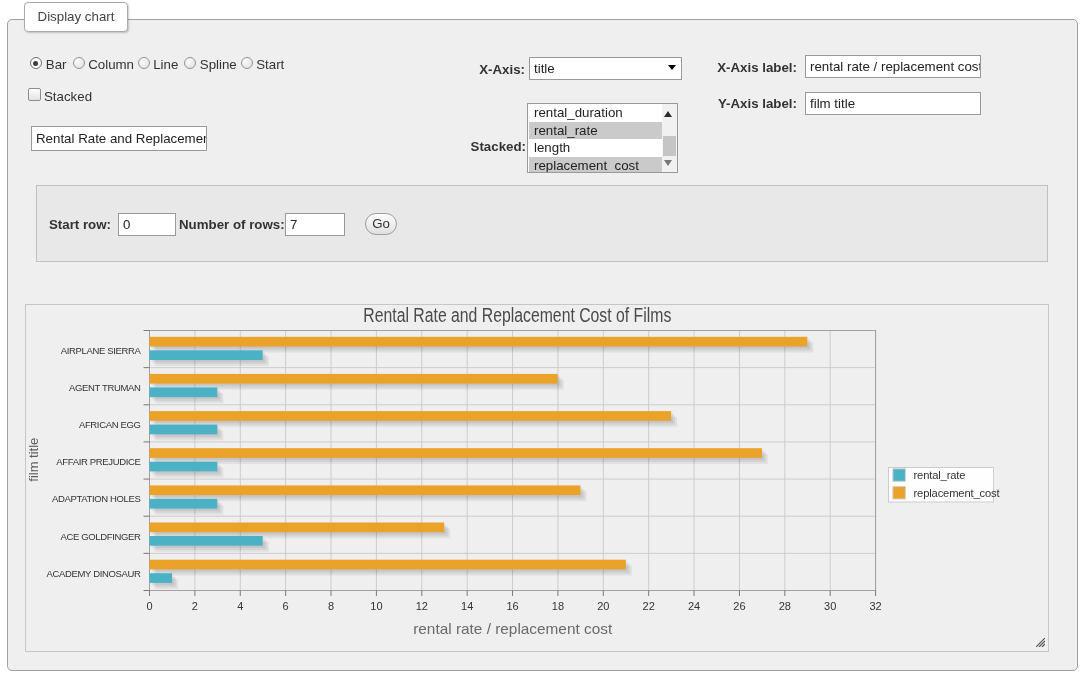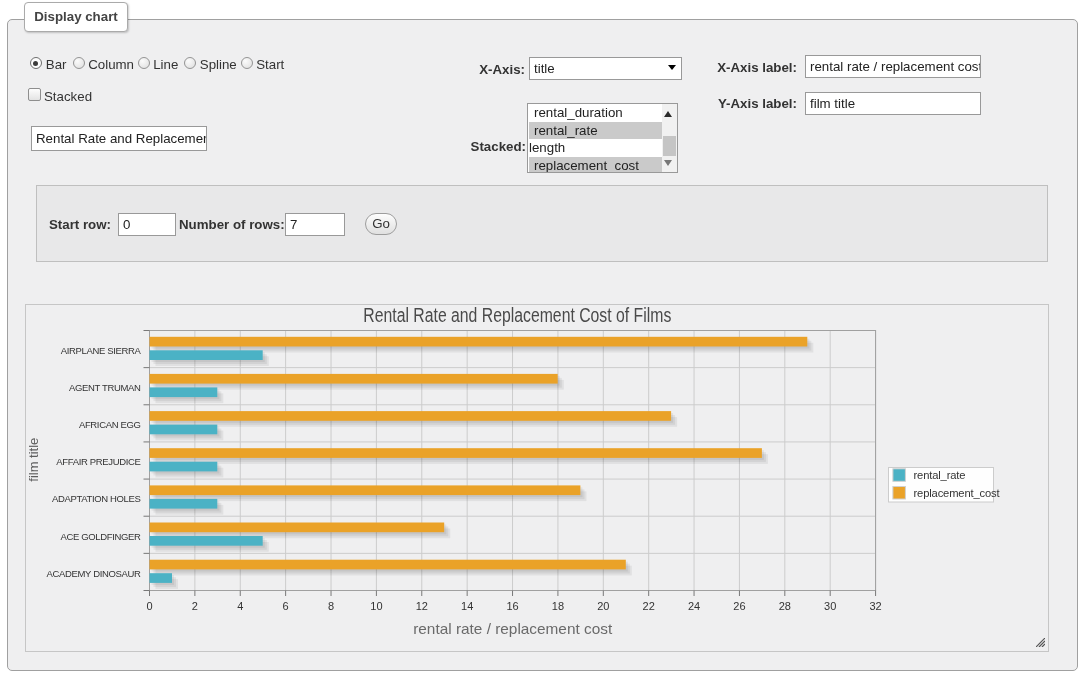--- a/index.html
+++ b/index.html
@@ -11,21 +11,21 @@
 .rdot { position:absolute; left:2.5px; top:2.5px; width:5px; height:5px; border-radius:50%; background:#3c3c3c; }
 .checkbox { position:absolute; width:13px; height:13px; border:1px solid #8e8e8e; border-radius:2px;
   background:linear-gradient(#fdfdfd,#e3e3e3); }
 .tinput { position:absolute; background:#fff; border:1px solid #999; font-size:13.3px; color:#222;
   padding:0 0 0 4px; line-height:21px; white-space:nowrap; overflow:hidden; }
 </style></head>
 <body>
 
 <div style="position:absolute;left:7px;top:19px;width:1071px;height:652px;background:#efeff0;border:1px solid #a0a0a0;border-radius:5px"></div>
 
-<div style="position:absolute;left:24px;top:2px;width:104px;height:30px;background:#fff;border:1px solid #aaa;border-radius:4px;box-shadow:1px 1px 2px rgba(0,0,0,0.2);font-size:13.3px;font-weight:bold;color:#444;text-align:center;line-height:28px">Display chart</div>
+<div style="position:absolute;left:24px;top:2px;width:104px;height:30px;background:#fff;border:1px solid #aaa;border-radius:4px;box-shadow:1px 1px 2px rgba(0,0,0,0.2);font-size:13.3px;font-weight:normal;color:#444;text-align:center;line-height:28px">Display chart</div>
 
 <span class="radio chk" style="left:29.9px;top:57px">
     <span class="rdot"></span>
   </span>
 <span class="lbl" style="left:45.8px;top:57px">Bar</span>
 <span class="radio" style="left:72.8px;top:57px"></span>
 <span class="lbl" style="left:88.2px;top:57px">Column</span>
 <span class="radio" style="left:137.8px;top:57px"></span>
 <span class="lbl" style="left:153.2px;top:57px">Line</span>
 <span class="radio" style="left:184.4px;top:57px"></span>
@@ -39,21 +39,21 @@
 <div class="tinput" style="left:31px;top:126px;width:176px;height:25px;line-height:23px">Rental Rate and Replacement Cost of Films</div>
 
 <span class="rlbl" style="left:425px;top:62px;width:100px">X-Axis:</span>
 <div class="tinput" style="left:529px;top:57px;width:153px;height:23px">title</div>
 <div style="position:absolute;left:668px;top:65px;width:0;height:0;border-left:4.5px solid transparent;border-right:4.5px solid transparent;border-top:5.5px solid #000"></div>
 
 <span class="rlbl" style="left:426px;top:139px;width:100px">Stacked:</span>
 <div style="position:absolute;left:527px;top:103px;width:151px;height:70px;background:#fff;border:1px solid #999;overflow:hidden">
   <div style="position:absolute;left:1px;top:0;width:133px;height:17.5px;font-size:13.3px;color:#222;padding-left:5px;line-height:17px;white-space:nowrap">rental_duration</div>
   <div style="position:absolute;left:1px;top:17.5px;width:133px;height:17.5px;background:#cacaca;font-size:13.3px;color:#222;padding-left:5px;line-height:17px;white-space:nowrap">rental_rate</div>
-  <div style="position:absolute;left:1px;top:35px;width:133px;height:17.5px;font-size:13.3px;color:#222;line-height:17px;white-space:nowrap">length</div>
+  <div style="position:absolute;left:1px;top:35px;width:133px;height:17.5px;font-size:13.3px;color:#222;padding-left:5px;line-height:17px;white-space:nowrap">length</div>
   <div style="position:absolute;left:1px;top:52.5px;width:133px;height:17.5px;background:#cacaca;font-size:13.3px;color:#222;padding-left:5px;line-height:17px;white-space:nowrap">replacement_cost</div>
 
   <div style="position:absolute;right:0;top:0;width:15px;height:68px;background:#f1f1f1">
     <div style="position:absolute;left:2px;top:7px;width:0;height:0;border-left:4.2px solid transparent;border-right:4.2px solid transparent;border-bottom:6.5px solid #2b2b2b"></div>
     <div style="position:absolute;left:1px;top:32px;width:13px;height:20px;background:#c5c5c5"></div>
     <div style="position:absolute;left:2px;bottom:6px;width:0;height:0;border-left:4.5px solid transparent;border-right:4.5px solid transparent;border-top:6px solid #777"></div>
   </div>
 </div>
 
 <span class="rlbl" style="left:697px;top:60px;width:100px">X-Axis label:</span>

